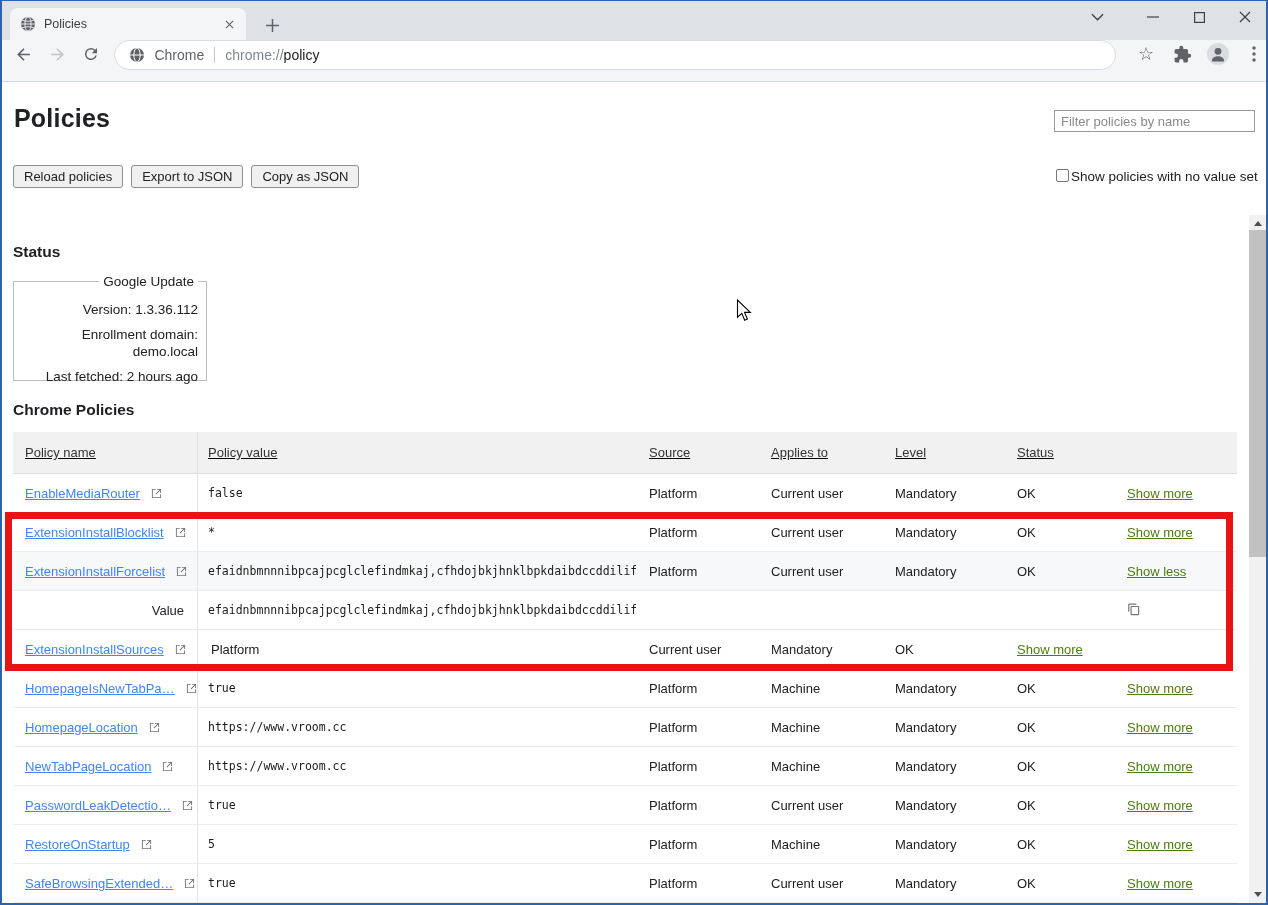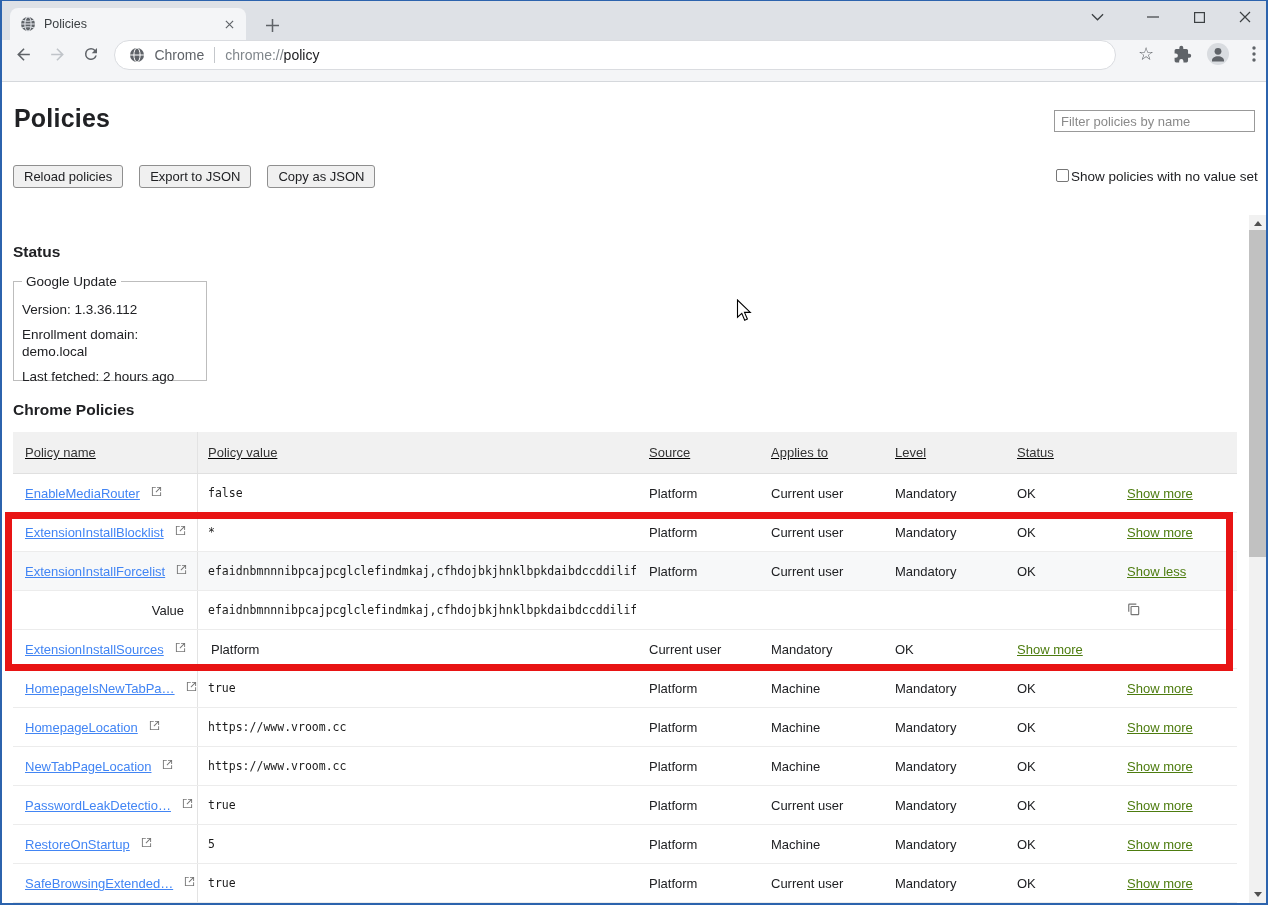--- a/index.html
+++ b/index.html
@@ -38,47 +38,47 @@
   .tb-right { display:flex; align-items:center; margin-left:8px; }
   .tb-icon { width:28px; height:28px; display:flex; align-items:center; justify-content:center; margin-left:8px; }
   .star-glyph { font-size:18px; color:#5f6368; line-height:1; }
 
   
   .page { position:absolute; left:0; top:82px; width:1268px; height:823px; background:#fff; }
   .page-title { position:absolute; left:14px; top:22px; font-size:25px; font-weight:700; color:#202124; letter-spacing:.2px; }
   .filter-input { position:absolute; left:1054px; top:28px; width:201px; height:22px; border:1px solid #999;
                   font-size:13px; padding:0 6px; color:#202124; font-family:"Liberation Sans",sans-serif; background:#fff; }
   .filter-input::placeholder { color:#8a8a8a; }
-  .btn-row { position:absolute; left:13px; top:83px; display:flex; gap:16px; }
+  .btn-row { position:absolute; left:13px; top:83px; display:flex; gap:8px; }
   .btn { height:23px; padding:0 10px; font-size:13px; font-family:"Liberation Sans",sans-serif;
          background:#f0f0f0; border:1px solid #8f8f8f; border-radius:3px; color:#202124; }
   .unset-row { position:absolute; left:1056px; top:87px; display:flex; align-items:flex-start; gap:2px; }
   .checkbox { width:13px; height:13px; border:1px solid #767676; border-radius:2px; background:#fff; }
   .unset-label { font-size:13.5px; color:#202124; }
 
   .status-heading { position:absolute; left:13px; top:161px; font-size:15.5px; font-weight:700; color:#202124; }
   .status-box { position:absolute; left:13px; top:192px; width:194px; height:107px; border:1px solid #bdbdbd;
-                padding:4px 8px 8px 8px; }
+                padding:4px 8px 8px 8px;text-align:right; }
   .status-box legend { font-size:13.5px; color:#202124; padding:0 4px; margin-left:0px; }
   .status-line { font-size:13.5px; color:#202124; margin-top:8px; line-height:17px; }
 
   .policies-heading { position:absolute; left:13px; top:319px; font-size:15.5px; font-weight:700; color:#202124; }
 
   
   .ptable { position:absolute; left:13px; top:350px; width:1224px; }
   .trow, .thead { display:grid; grid-template-columns:185px 438px 122px 124px 122px 110px 1fr; align-items:stretch; }
   .thead { height:42px; background:#f1f1f1; border-bottom:1px solid #e0e0e0;text-decoration:underline; }
   .trow { height:39px; border-bottom:1px solid #ececec; background:#fff; }
   .trow.expanded { background:#f7f8f9; }
   .c { display:flex; align-items:center; font-size:13px; color:#202124; padding-left:13px; overflow:hidden; white-space:nowrap; }
   .c1 { padding-left:12px; padding-right:10px; border-right:1px solid #e3e3e3; }
   .c2 { padding-left:10px; }
   .hc { font-size:13px; color:#333; }
   .mono { font-family:"DejaVu Sans Mono", monospace; font-size:11.5px; color:#1b1b1b; }
-  .plink { color:#4285f4; text-decoration:underline; display:flex; gap:11px; cursor:pointer; }
+  .plink { color:#4285f4; text-decoration:underline; display:flex; align-items:center; gap:11px; cursor:pointer; }
   .alink { color:#4d7c0f; text-decoration:underline; cursor:pointer; }
   .ext { width:11px; height:11px; fill:#757575; flex:0 0 auto; }
   .vlabel { justify-content:flex-end; padding-right:13px; color:#202124; }
   .copybtn { background:none; border:none; padding:0; cursor:pointer; display:flex; }
   .copybtn svg { width:14px; height:14px; fill:#757575; }
 
   
   .highlight-box { position:absolute; left:5px; top:512px; width:1228px; height:159px;
                    border:7px solid #e81414; z-index:500; pointer-events:none; }
 

